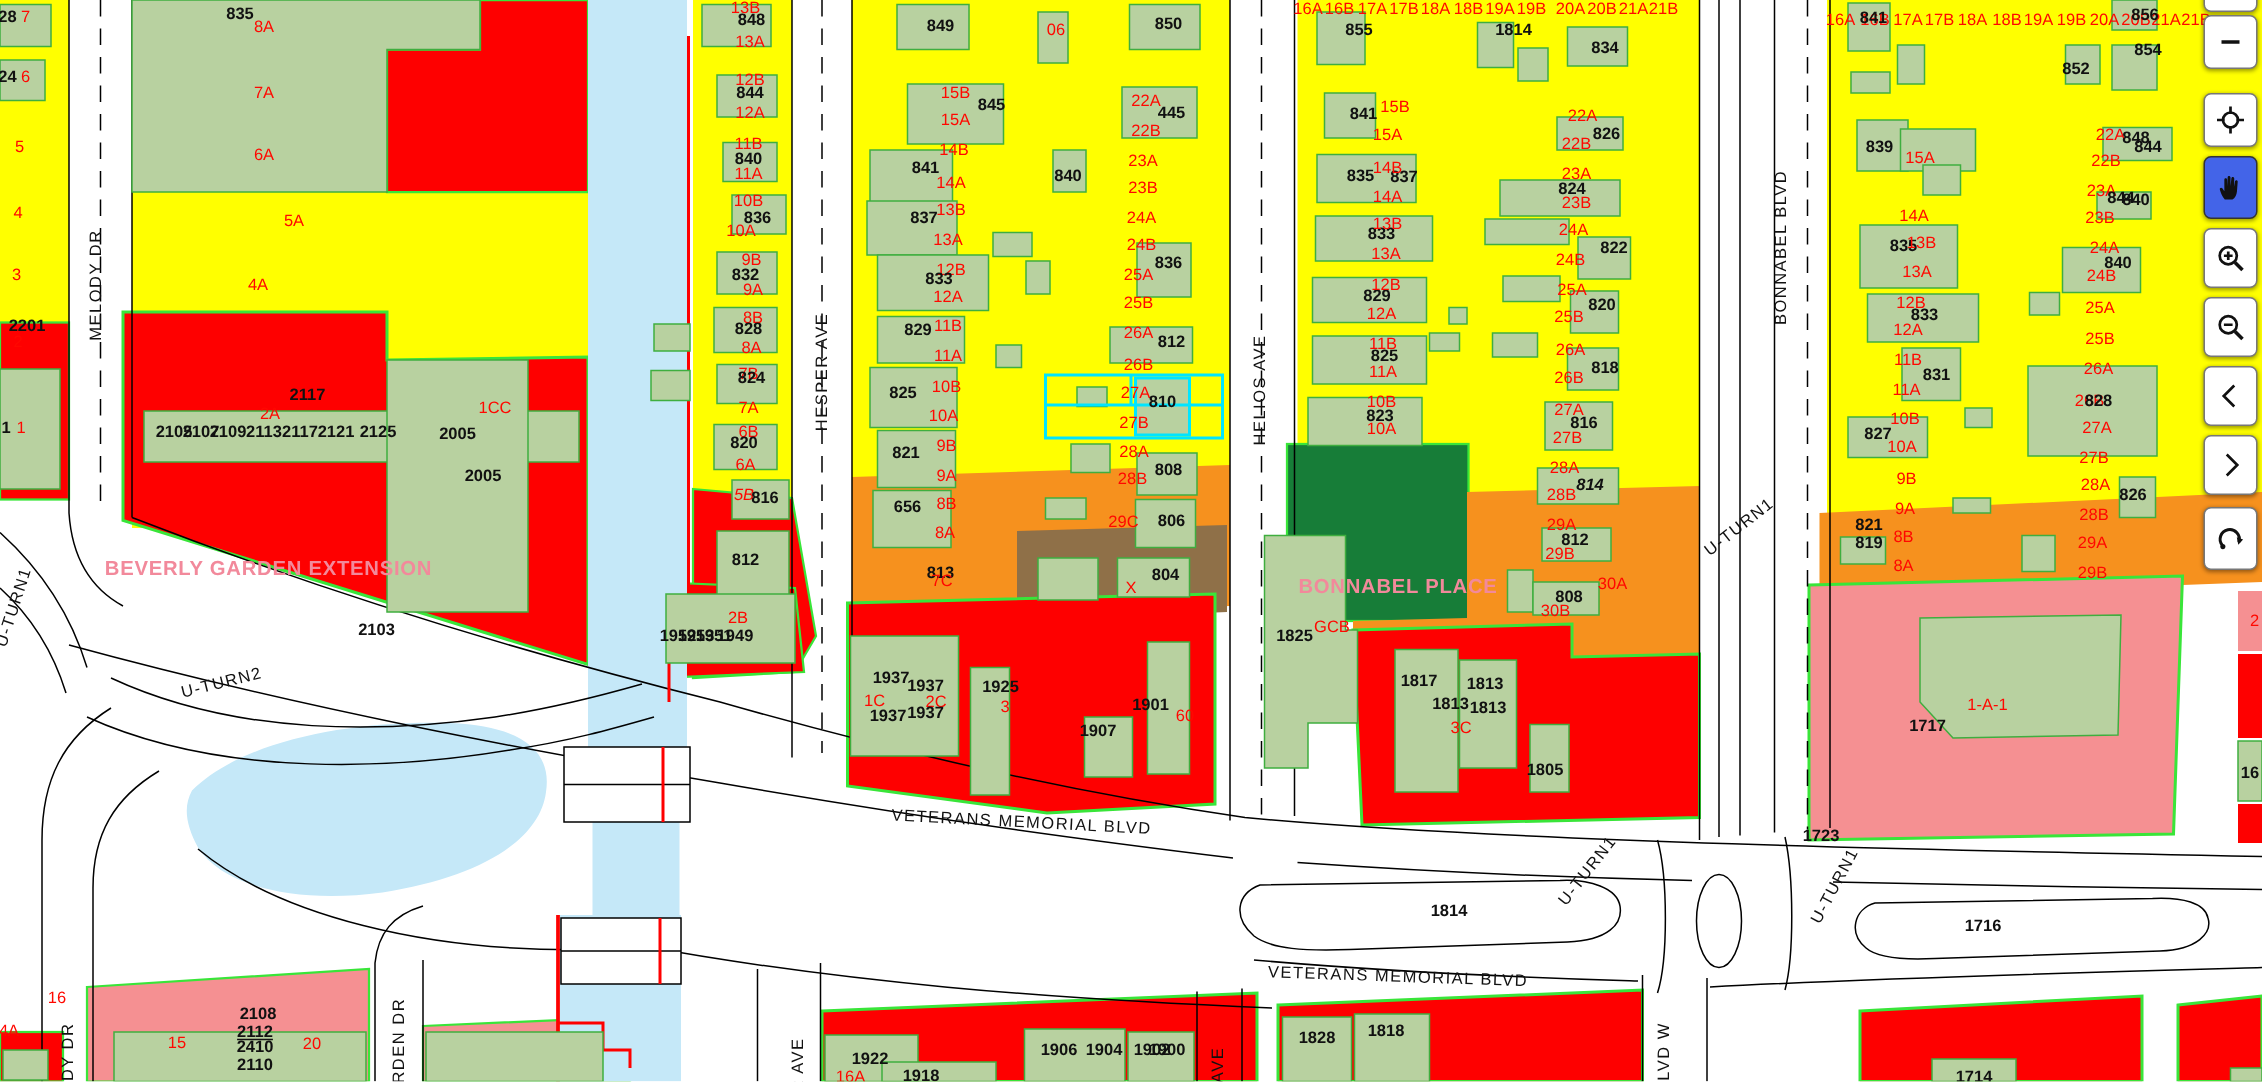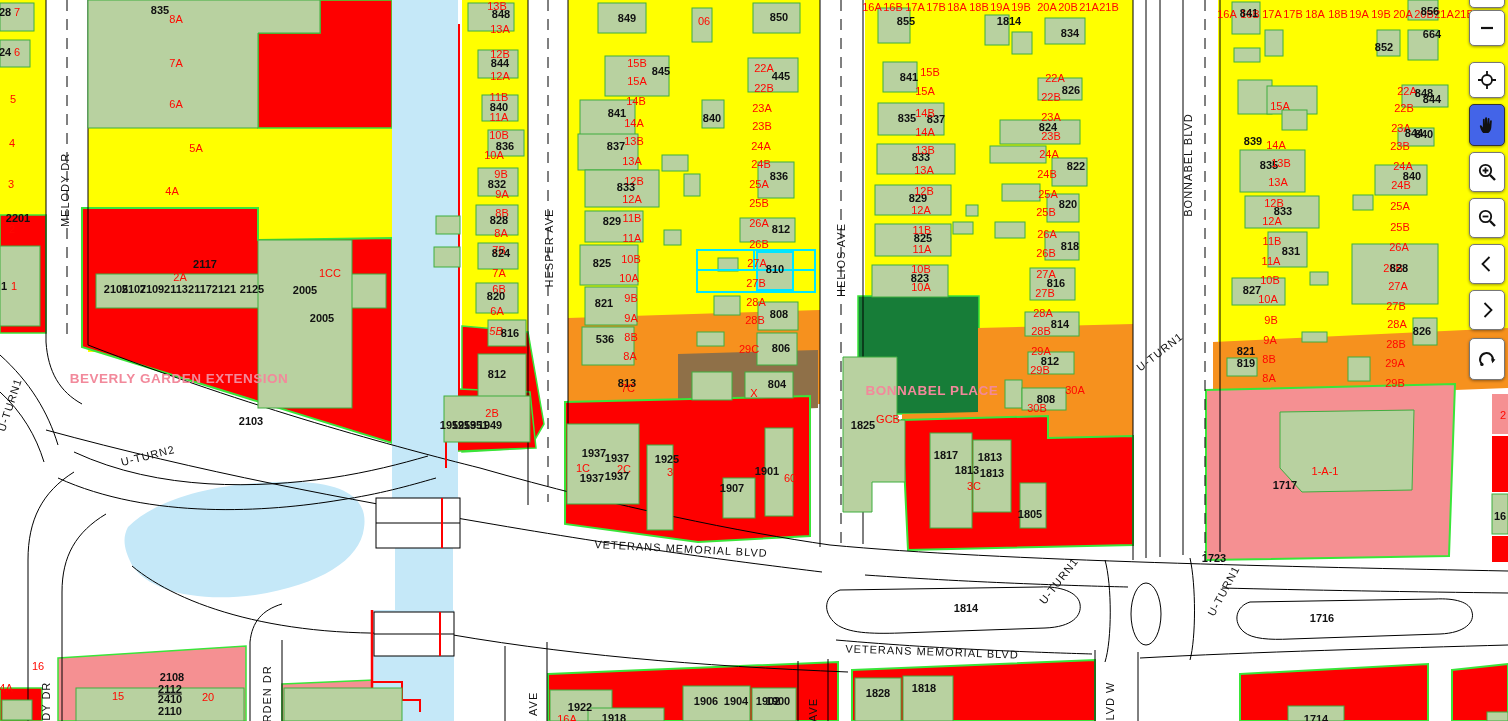--- a/index.html
+++ b/index.html
@@ -377,21 +377,21 @@
       <div class="lbl c-r" style="left: 757px; top: 263px;">27A</div>
       <div class="lbl c-k" style="left: 775px; top: 269px;">810</div>
       <div class="lbl c-r" style="left: 756px; top: 283px;">27B</div>
       <div class="lbl c-r" style="left: 631px; top: 298px;">9B</div>
       <div class="lbl c-k" style="left: 604px; top: 303px;">821</div>
       <div class="lbl c-r" style="left: 631px; top: 318px;">9A</div>
       <div class="lbl c-r" style="left: 756px; top: 302px;">28A</div>
       <div class="lbl c-k" style="left: 779px; top: 314px;">808</div>
       <div class="lbl c-r" style="left: 755px; top: 320px;">28B</div>
       <div class="lbl c-r" style="left: 631px; top: 337px;">8B</div>
-      <div class="lbl c-k" style="left: 605px; top: 339px;">536</div>
+      <div class="lbl c-k" style="left: 605px; top: 339px;">656</div>
       <div class="lbl c-r" style="left: 630px; top: 356px;">8A</div>
       <div class="lbl c-r" style="left: 749px; top: 349px;">29C</div>
       <div class="lbl c-k" style="left: 781px; top: 348px;">806</div>
       <div class="lbl c-k" style="left: 627px; top: 383px;">813</div>
       <div class="lbl c-r" style="left: 628px; top: 388px;">7C</div>
       <div class="lbl c-k" style="left: 777px; top: 384px;">804</div>
       <div class="lbl c-r" style="left: 754px; top: 393px;">X</div>
       <div class="lbl c-k" style="left: 594px; top: 453px;">1937</div>
       <div class="lbl c-k" style="left: 617px; top: 458px;">1937</div>
       <div class="lbl c-r" style="left: 583px; top: 468px;">1C</div>
@@ -450,21 +450,21 @@
       <div class="lbl c-r" style="left: 1047px; top: 234px;">26A</div>
       <div class="lbl c-k" style="left: 1070px; top: 246px;">818</div>
       <div class="lbl c-r" style="left: 1046px; top: 253px;">26B</div>
       <div class="lbl c-k" style="left: 920px; top: 278px;">823</div>
       <div class="lbl c-r" style="left: 921px; top: 269px;">10B</div>
       <div class="lbl c-r" style="left: 921px; top: 287px;">10A</div>
       <div class="lbl c-r" style="left: 1046px; top: 274px;">27A</div>
       <div class="lbl c-k" style="left: 1056px; top: 283px;">816</div>
       <div class="lbl c-r" style="left: 1045px; top: 293px;">27B</div>
       <div class="lbl c-r" style="left: 1043px; top: 313px;">28A</div>
-      <div class="lbl c-k" style="left: 1060px; top: 324px;">814</div>
+      <div class="lbl c-k" style="left: 1060px; top: 324px; font-style: italic;">814</div>
       <div class="lbl c-r" style="left: 1041px; top: 331px;">28B</div>
       <div class="lbl c-r" style="left: 1041px; top: 351px;">29A</div>
       <div class="lbl c-k" style="left: 1050px; top: 361px;">812</div>
       <div class="lbl c-r" style="left: 1040px; top: 370px;">29B</div>
       <div class="lbl c-p" style="left: 932px; top: 391px;">BONNABEL PLACE</div>
       <div class="lbl c-r" style="left: 1075px; top: 390px;">30A</div>
       <div class="lbl c-k" style="left: 1046px; top: 399px;">808</div>
       <div class="lbl c-r" style="left: 1037px; top: 408px;">30B</div>
       <div class="lbl c-k" style="left: 863px; top: 425px;">1825</div>
       <div class="lbl c-r" style="left: 888px; top: 419px;">GCB</div>
@@ -483,23 +483,23 @@
       <div class="lbl c-r" style="left: 1315px; top: 14px;">18A</div>
       <div class="lbl c-r" style="left: 1338px; top: 14px;">18B</div>
       <div class="lbl c-r" style="left: 1359px; top: 14px;">19A</div>
       <div class="lbl c-r" style="left: 1381px; top: 14px;">19B</div>
       <div class="lbl c-r" style="left: 1403px; top: 14px;">20A</div>
       <div class="lbl c-r" style="left: 1424px; top: 14px;">20B</div>
       <div class="lbl c-r" style="left: 1444px; top: 14px;">21A</div>
       <div class="lbl c-r" style="left: 1464px; top: 14px;">21B</div>
       <div class="lbl c-k" style="left: 1249px; top: 13px;">841</div>
       <div class="lbl c-k" style="left: 1430px; top: 11px;">856</div>
-      <div class="lbl c-k" style="left: 1432px; top: 34px;">664</div>
+      <div class="lbl c-k" style="left: 1432px; top: 34px;">854</div>
       <div class="lbl c-k" style="left: 1384px; top: 47px;">852</div>
-      <div class="lbl c-k" style="left: 1253px; top: 99px; margin-top: 42px;">839</div>
+      <div class="lbl c-k" style="left: 1253px; top: 99px;">839</div>
       <div class="lbl c-r" style="left: 1280px; top: 106px;">15A</div>
       <div class="lbl c-r" style="left: 1407px; top: 91px;">22A</div>
       <div class="lbl c-k" style="left: 1424px; top: 93px;">848</div>
       <div class="lbl c-k" style="left: 1432px; top: 99px;">844</div>
       <div class="lbl c-r" style="left: 1404px; top: 108px;">22B</div>
       <div class="lbl c-r" style="left: 1401px; top: 128px;">23A</div>
       <div class="lbl c-k" style="left: 1414px; top: 133px;">844</div>
       <div class="lbl c-k" style="left: 1424px; top: 134px;">840</div>
       <div class="lbl c-r" style="left: 1400px; top: 146px;">23B</div>
       <div class="lbl c-r" style="left: 1276px; top: 145px;">14A</div>

